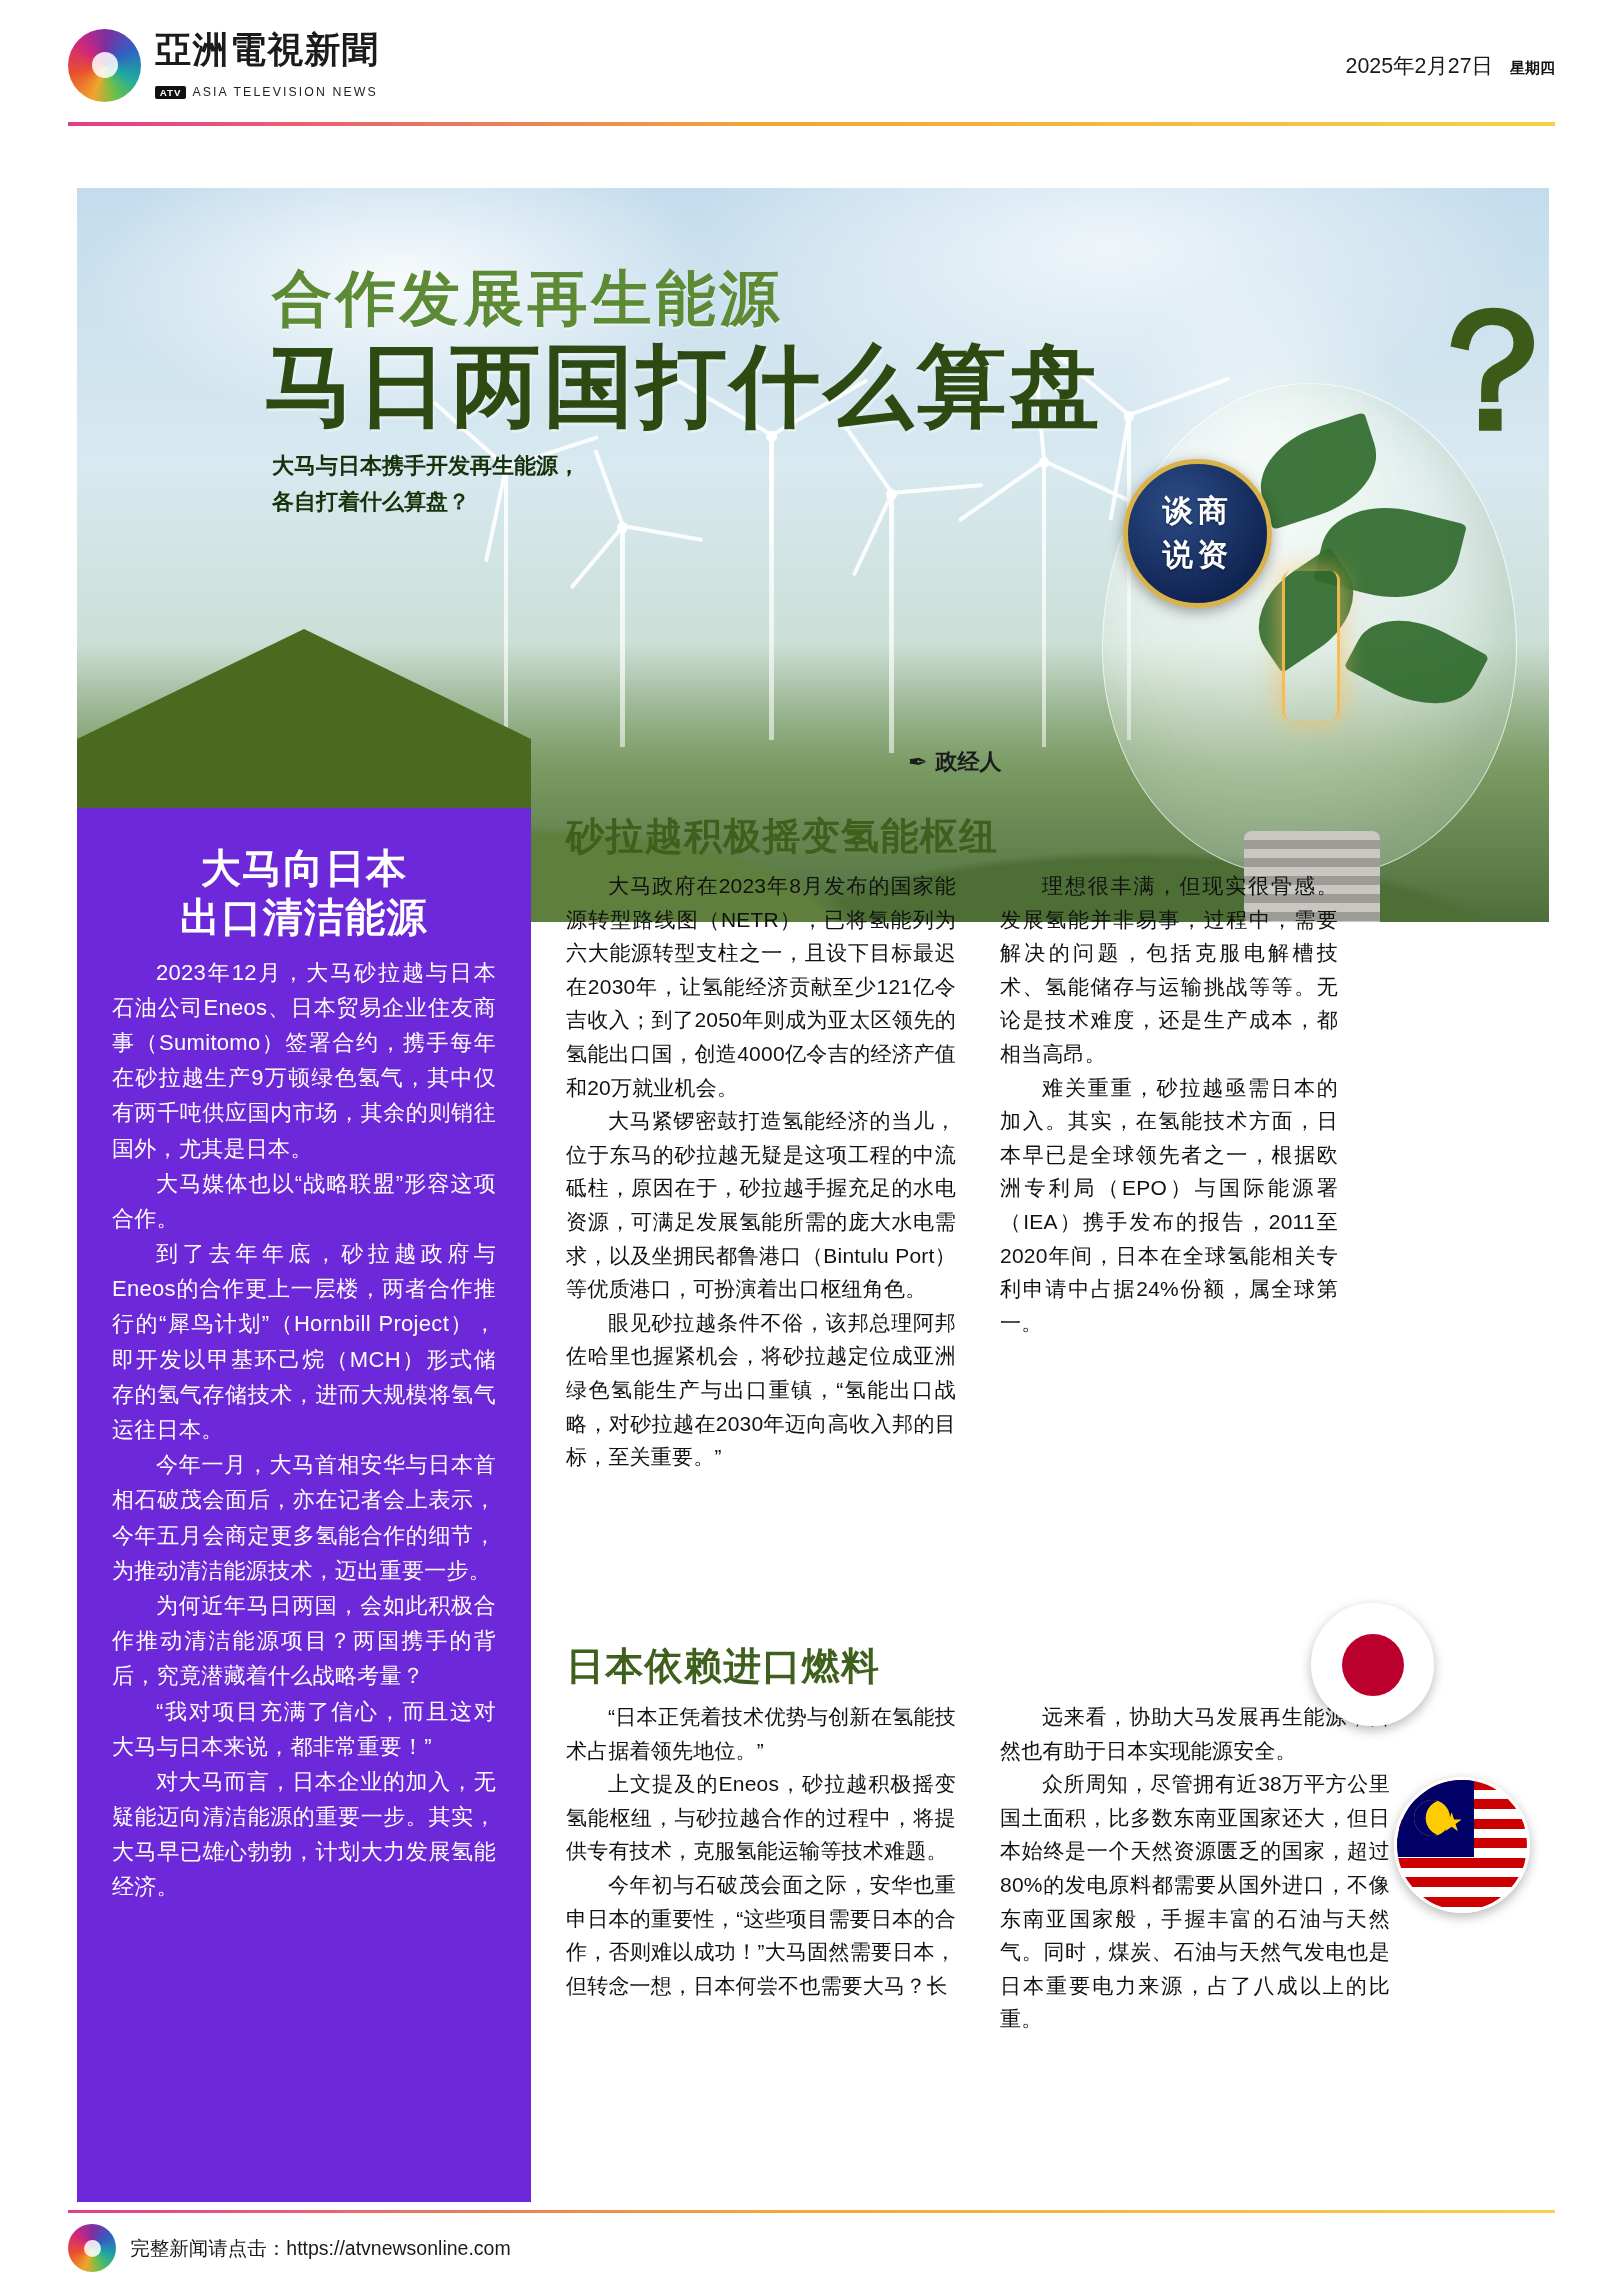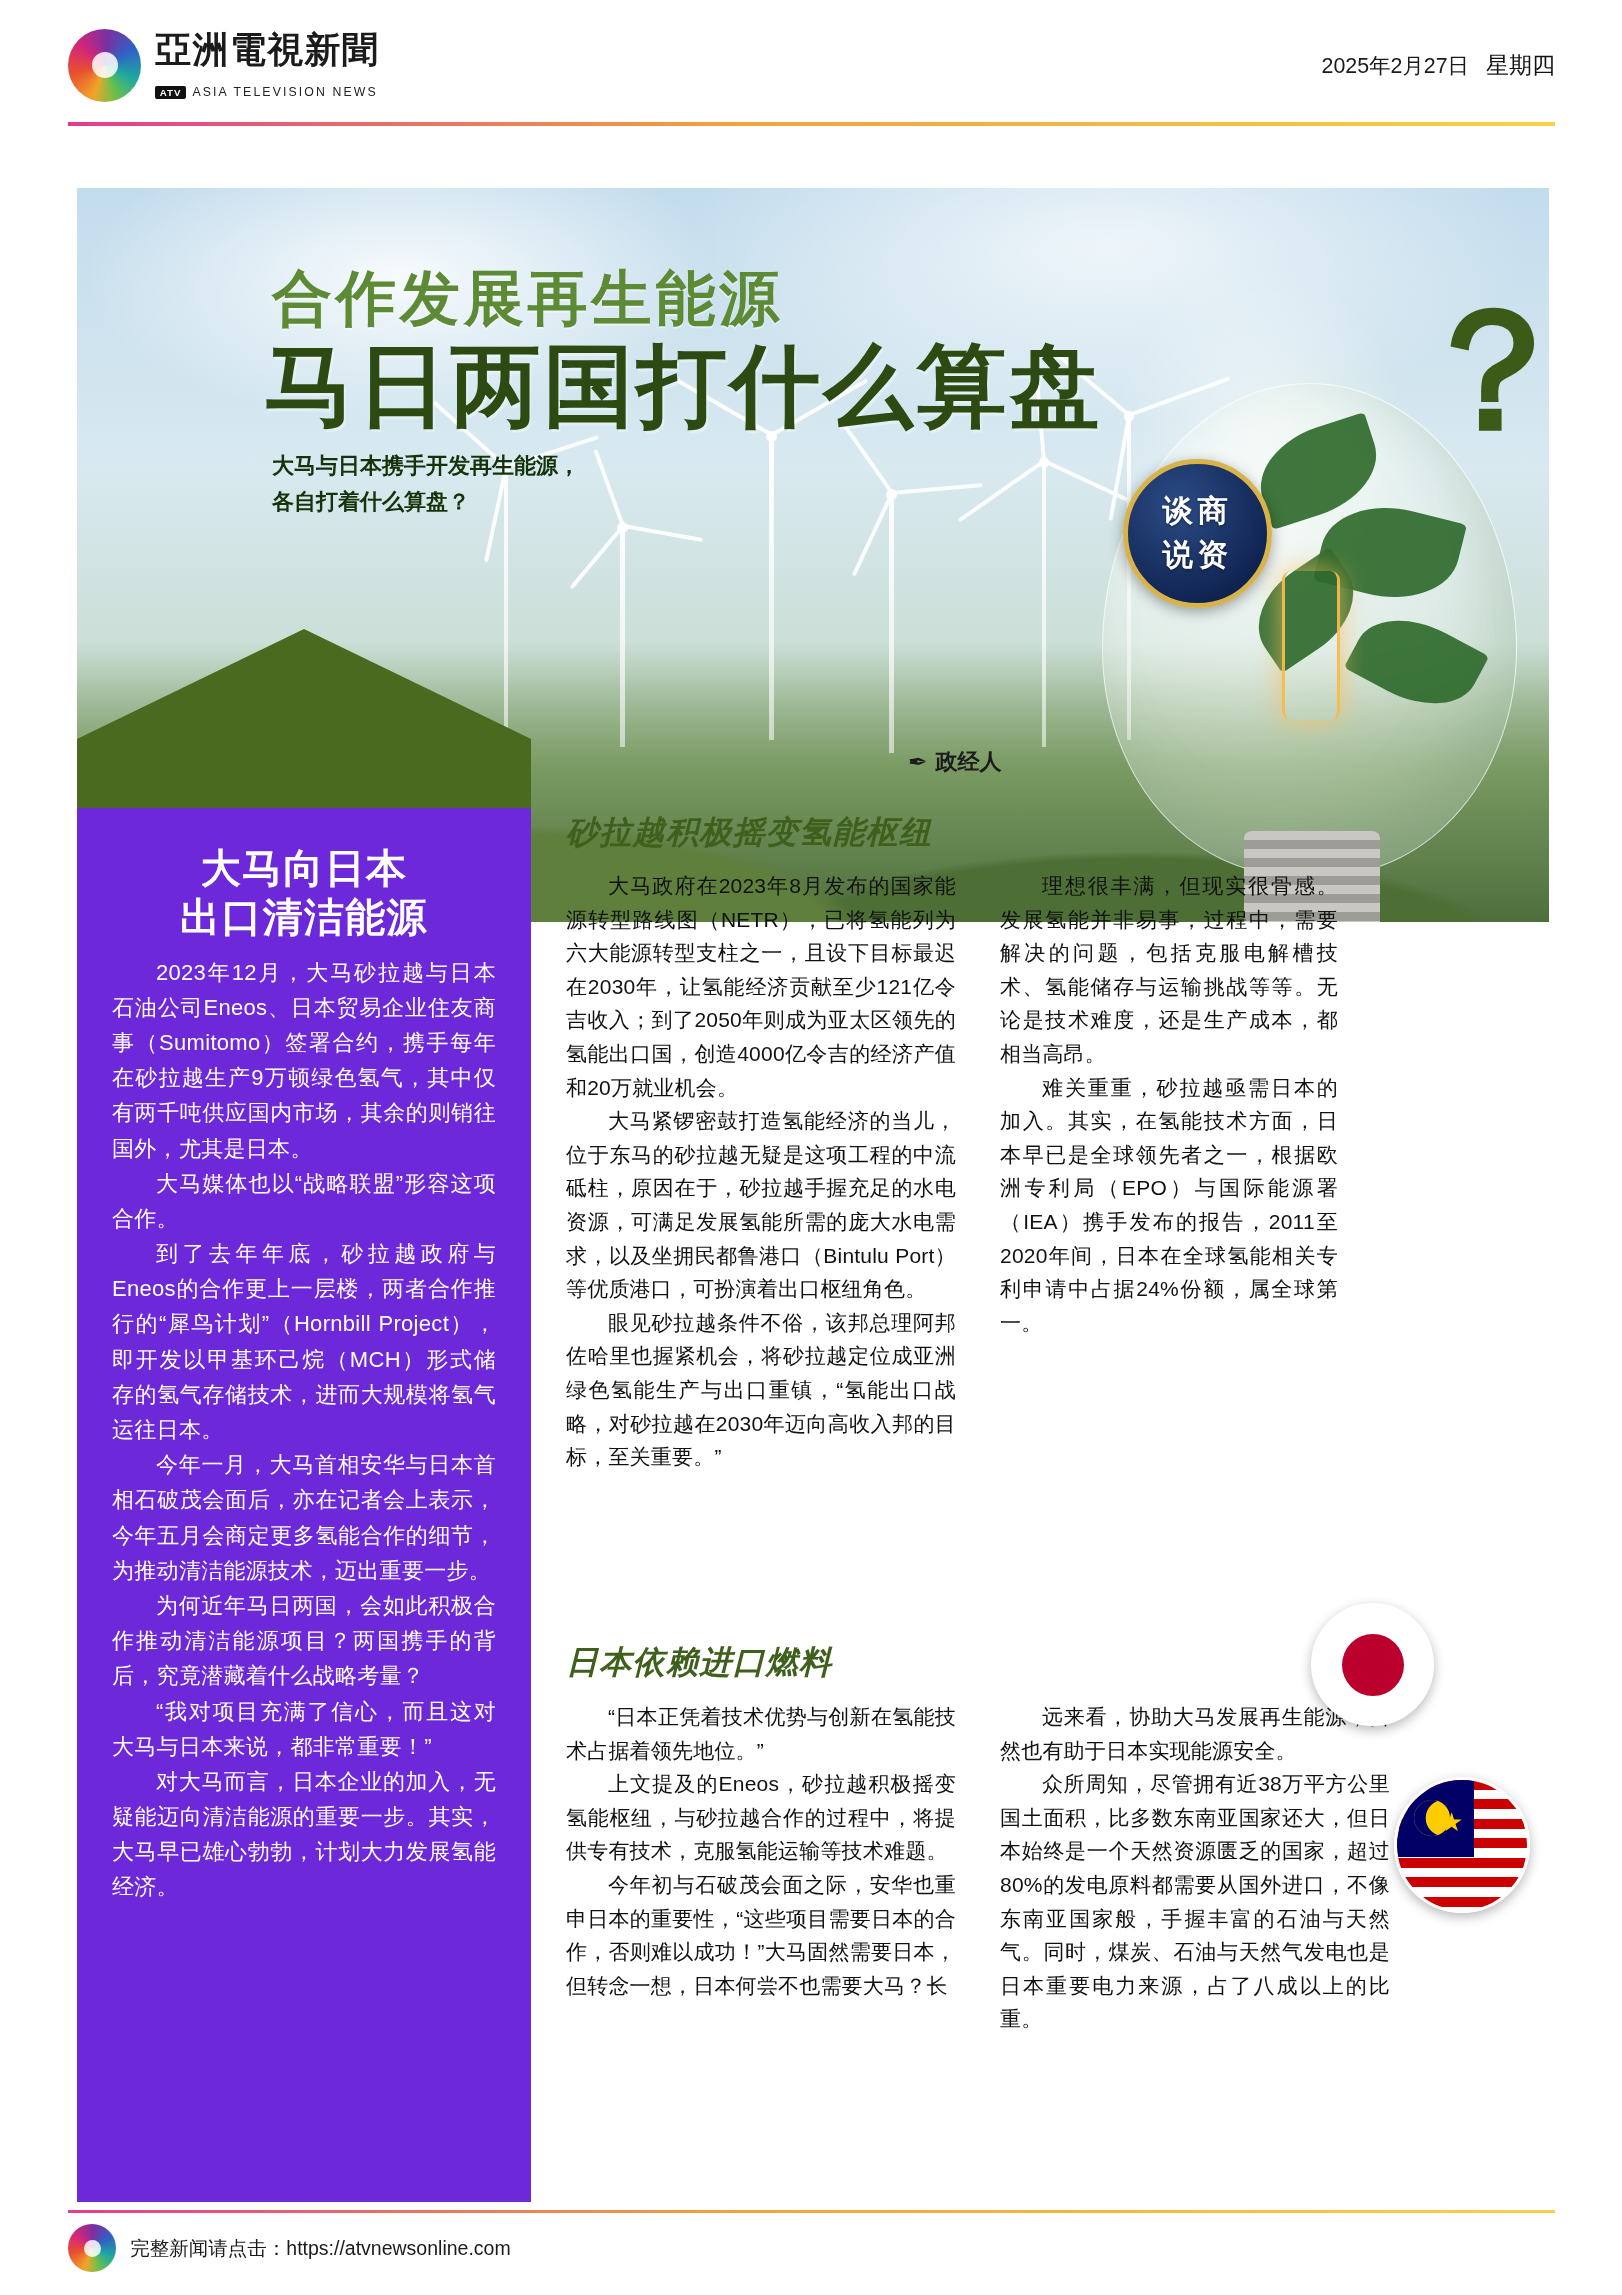--- a/index.html
+++ b/index.html
@@ -63,21 +63,21 @@
   }
   .atv-chip {
     display:inline-block;
     background:#111; color:#fff;
     font-size: 9.7px; font-weight:700;
     letter-spacing:1px;
     padding: 1.3px 4.5px; border-radius: 1.9px;
   }
   .header-date { display:flex; align-items:baseline; gap: 17px; }
   .header-date .d { font-size: 21.4px; color:#1a1a1a; }
-  .header-date .w { font-size: 23px; font-weight:400; color:#111; }
+  .header-date .w { font-size: 15px; font-weight:700; color:#111; }
 
   .header-rule {
     position:absolute;
     top: 122px; left: 68px;
     width: 1487px; height: 3.9px;
     background: linear-gradient(90deg,#e23d8f 0%, #f2a33c 45%, #f6d14b 100%);
   }
 
   
   .hero {
@@ -226,24 +226,23 @@
     font-size: 22px;
     line-height: 1.60;
     text-indent: 2em;
     text-align: justify;
     letter-spacing: 0.3px;
   }
 
   
   .col { position: absolute; font-size: 21px; }
   .sec-title {
-    font-size: 32px; font-weight: 900; color:#3f5f1c;
+    font-size: 38px; font-weight: 900; color:#3f5f1c;
     letter-spacing: 1.3px;
     margin: 0 0 11.7px 0;
-    font-style: italic;
   }
   .body-p {
     margin: 0;
     font-size: 21px;
     line-height: 1.60;
     text-indent: 2em;
     text-align: justify;
     color: #111;
     letter-spacing: 0.2px;
   }

